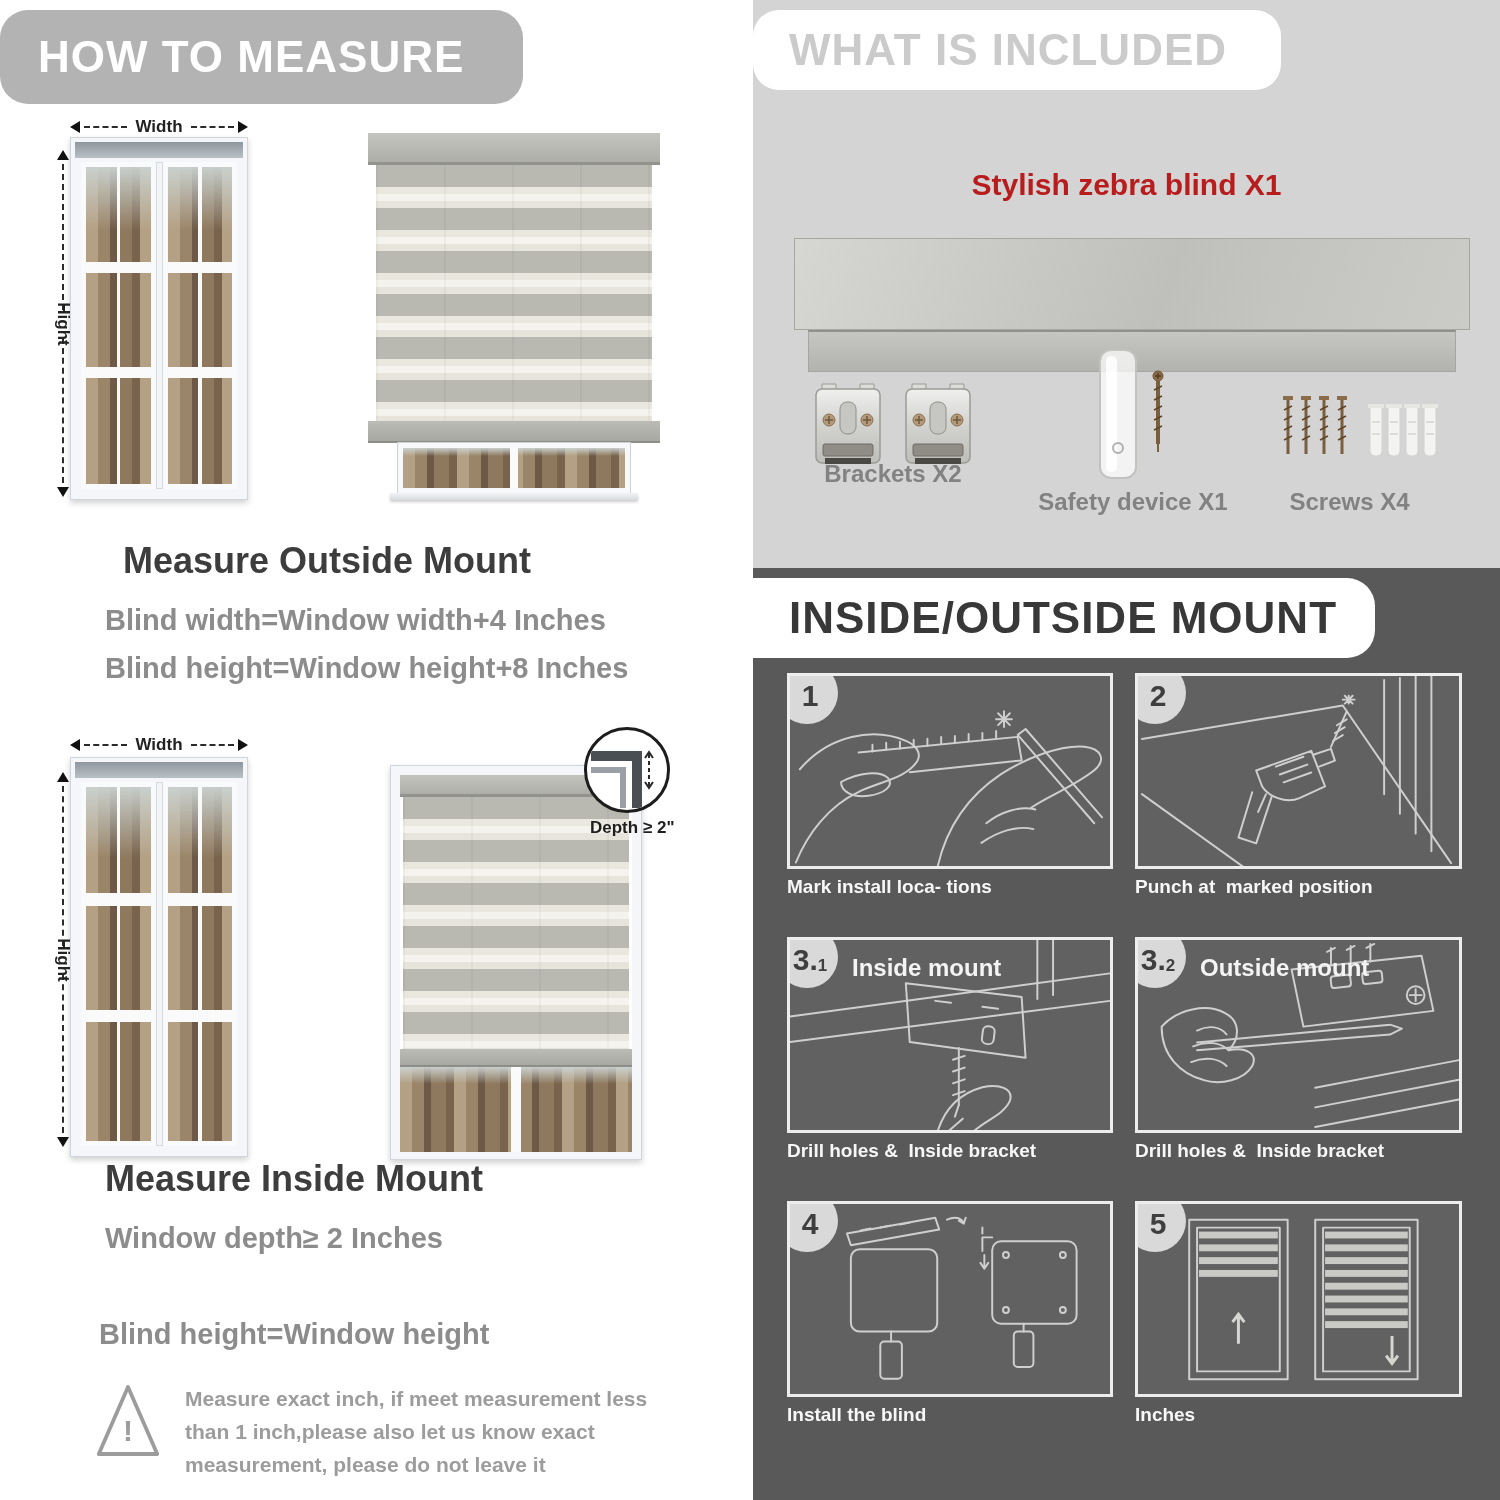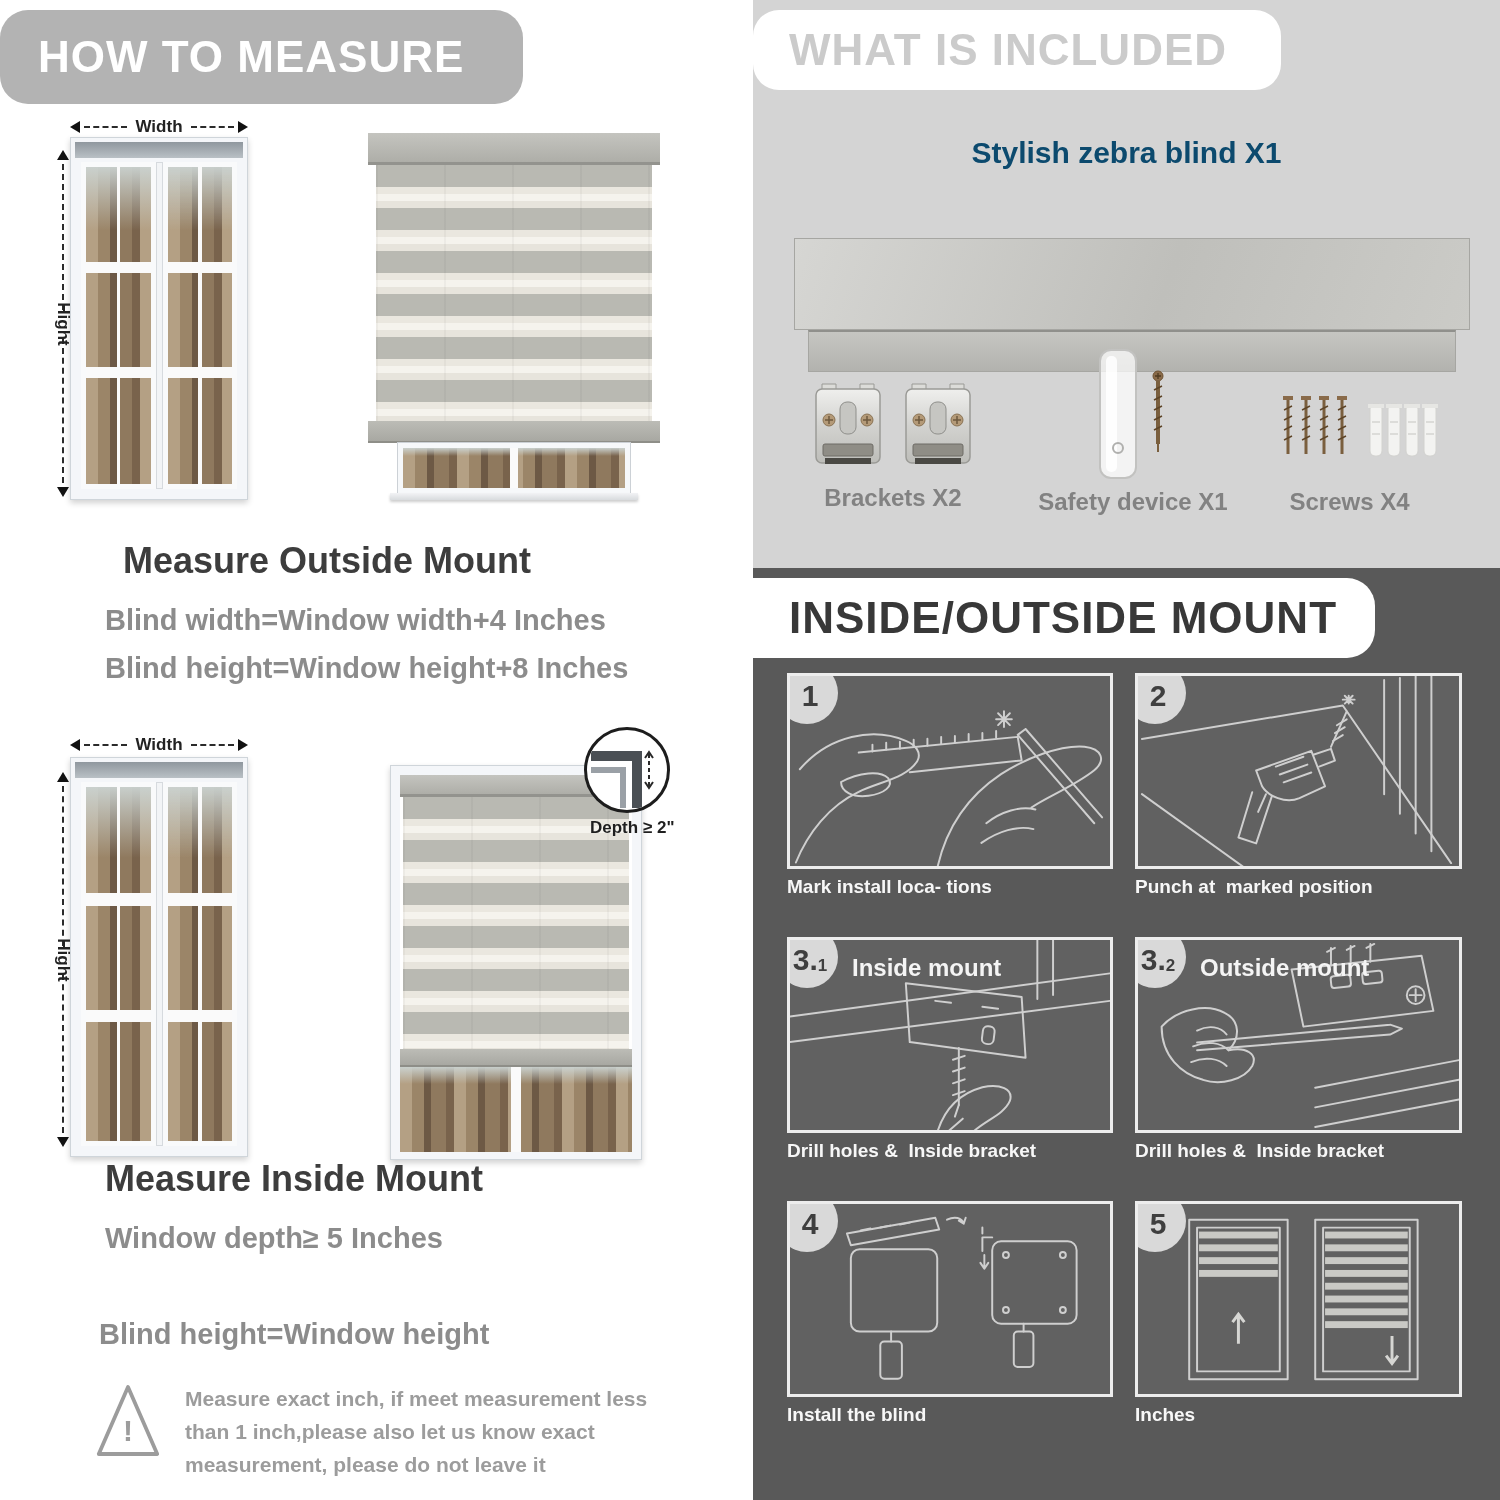--- a/index.html
+++ b/index.html
@@ -67,21 +67,21 @@
   .win-blind{background:#f4f6f9;border:1px solid #cfd5da;box-shadow:0 3px 6px rgba(0,0,0,.18);box-sizing:border-box;}
   .wb-inner{position:absolute;left:9px;right:9px;top:9px;bottom:9px;background:#fff;}
 
   
   .zoom-circle{width:86px;height:86px;border-radius:50%;border:3px solid #1d1d1d;background:#ffffff;
                box-sizing:border-box;z-index:5;overflow:hidden;}
   .depth-label{font-size:17px;font-weight:bold;color:#1f1f1f;}
 
   
   .panel-light{left:753px;top:0;width:747px;height:568px;background:#d4d4d4;}
-  .blind-name{left:753px;top:136px;width:747px;text-align:center;font-size:30px;font-weight:bold;color:#0c4a6e;}
+  .blind-name{left:753px;top:168px;width:747px;text-align:center;font-size:30px;font-weight:bold;color:#b91c1c;}
   .headrail-top{background:linear-gradient(110deg,#d6d6d3,#bfbfbb 55%,#cbcbc7);border:1px solid #a6a6a2;box-sizing:border-box;}
   .headrail-bot{background:linear-gradient(#c6c6c2,#b2b2ae);border:1px solid #a6a6a2;border-top:2px solid #90908c;box-sizing:border-box;}
   .comp-label{font-size:24px;font-weight:bold;color:#828282;text-align:center;}
 
   
   .panel-dark{left:753px;top:568px;width:747px;height:932px;background:#595959;}
   .step-panel{background:#616161;border:3px solid #ededed;box-sizing:border-box;overflow:hidden;}
   .step-panel svg{position:absolute;inset:0;}
   .badge{position:absolute;left:-14px;top:-14px;width:62px;height:62px;border-radius:50%;background:#d9d9d9;
          display:flex;align-items:center;justify-content:center;}
@@ -194,21 +194,21 @@
     <svg viewBox="0 0 80 80" width="80" height="80">
       <path d="M4 26 L50 26 L50 78" stroke="#4a4f54" stroke-width="10" fill="none"></path>
       <path d="M4 40 L36 40 L36 78" stroke="#9aa0a6" stroke-width="6" fill="none"></path>
       <path d="M62 24 V56" stroke="#2a2a2a" stroke-width="2" stroke-dasharray="4 3" fill="none"></path>
       <path d="M58 28 L62 22 L66 28 M58 52 L62 58 L66 52" stroke="#2a2a2a" stroke-width="2" fill="none"></path>
     </svg>
   </div>
   <div class="abs depth-label" style="left:590px;top:818px;width:100px;">Depth ≥ 2"</div>
 
   <div class="abs t-title" style="left:105px;top:1158px;">Measure Inside Mount</div>
-  <div class="abs t-gray" style="left:105px;top:1222px;">Window depth≥ 5 Inches</div>
+  <div class="abs t-gray" style="left:105px;top:1222px;">Window depth≥ 2 Inches</div>
   <div class="abs t-gray" style="left:99px;top:1318px;">Blind height=Window height</div>
 
   <div class="abs" style="left:95px;top:1380px;width:66px;height:82px;">
     <svg viewBox="0 0 70 84" width="66" height="82">
       <path d="M35 6 L66 77 L4 77 Z" fill="none" stroke="#9c9c9c" stroke-width="4" stroke-linejoin="round"></path>
     </svg>
     <span class="abs" style="left:0;top:34px;width:66px;text-align:center;font-size:30px;font-weight:bold;color:#9c9c9c;">!</span>
   </div>
   <div class="abs t-warn" style="left:185px;top:1382px;">
     <div>Measure exact inch, if meet measurement less</div>
@@ -294,21 +294,21 @@
         <rect x="92" y="12" width="12" height="52" rx="5" fill="#f6f6f4" fill-opacity="0.9" stroke="#d2d2cf"></rect>
         <rect x="110" y="12" width="12" height="52" rx="5" fill="#f6f6f4" fill-opacity="0.9" stroke="#d2d2cf"></rect>
         <rect x="128" y="12" width="12" height="52" rx="5" fill="#f6f6f4" fill-opacity="0.9" stroke="#d2d2cf"></rect>
         <rect x="146" y="12" width="12" height="52" rx="5" fill="#f6f6f4" fill-opacity="0.9" stroke="#d2d2cf"></rect>
         <path d="M90 14 H106 M108 14 H124 M126 14 H142 M144 14 H160" stroke="#e6e6e3" stroke-width="4"></path>
         <path d="M94 30 H102 M94 42 H102 M112 30 H120 M112 42 H120 M130 30 H138 M130 42 H138 M148 30 H156 M148 42 H156" stroke="#dcdcd9" stroke-width="2"></path>
       </g>
     </svg>
   </div>
 
-  <div class="abs comp-label" style="left:812px;top:484px;width:162px;">Brackets X2</div>
+  <div class="abs comp-label" style="left:812px;top:460px;width:162px;">Brackets X2</div>
   <div class="abs comp-label" style="left:1028px;top:488px;width:210px;">Safety device X1</div>
   <div class="abs comp-label" style="left:1272px;top:488px;width:155px;">Screws X4</div>
 
   <div class="abs panel-dark"></div>
 
   <div class="abs hdr-mount">
     <span>INSIDE/OUTSIDE MOUNT</span>
   </div>
 
   <div class="abs step-panel" style="left:787px;top:673px;width:326px;height:196px;">

